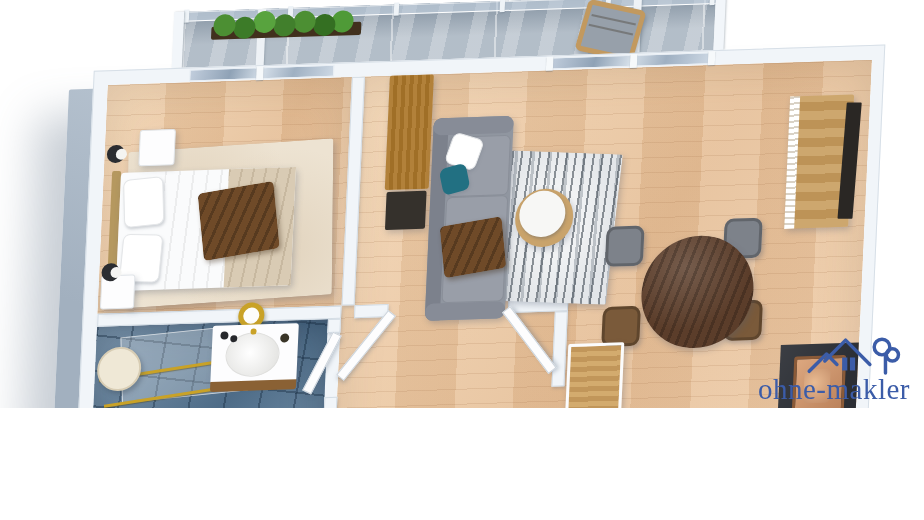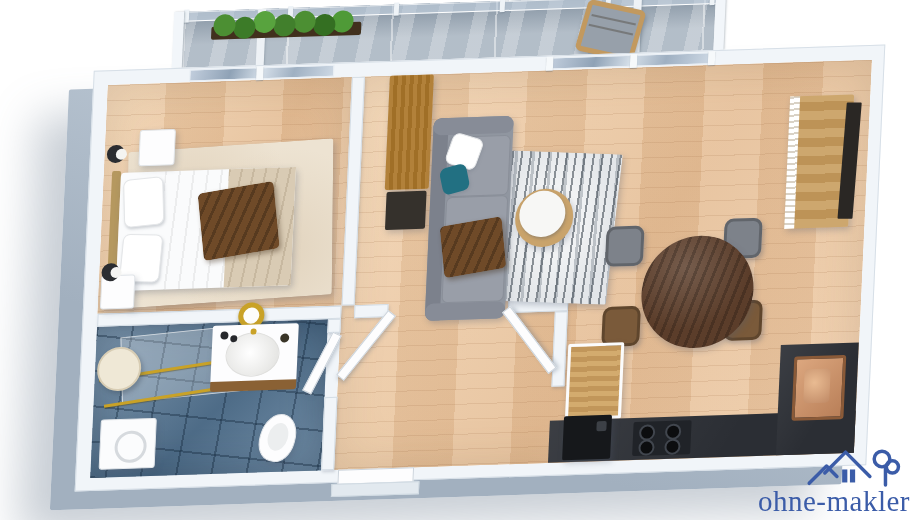--- a/index.html
+++ b/index.html
@@ -1,16 +1,16 @@
 <!DOCTYPE html>
 <html style="--background: #ffffff; --wall-top: #f1f5f9; --wall-edge: #d4dde5; --wall-side: #aebccb; --wood-floor: #ecc9a6; --bathroom-tile: #5f7f9c; --balcony-stone: #a9b5c1; --window-glass: #b9c8d8; --kitchen-counter: #2b2e34; --copper-sink: #c08a66; --sofa-gray: #9096a0; --pillow-teal: #227082; --throw-brown: #6f4a28; --blanket-beige: #d9cbb4; --bed-white: #fafbfc; --rug-cream: #ede3d2; --dining-wood: #5b3d2a; --oak-wood: #c1965a; --plant-green: #4c8f33; --gold-accent: #c9a227; --logo-blue: #3b5ca8;"><head>
 <meta charset="utf-8">
 <style>
   html,body{margin:0;padding:0;background:#fff;}
-  .stage{position:relative;width:924px;height:520px;background:#fff;overflow:hidden;
+  .stage{position:relative;width:924px;height:408px;background:#fff;overflow:hidden;
          font-family:"Liberation Sans",sans-serif;}
   .plan-wrap{position:absolute;left:84px;top:58px;width:792px;height:420px;
              transform:rotate(-1.9deg) skewX(-4.5deg);}
   
   .extrude{position:absolute;left:0;top:0;width:792px;height:420px;
            background:linear-gradient(200deg,#c9d4df 0%,#a2b0bf 70%);
            transform:translate(-24px,18px);border-radius:2px;
            box-shadow:-30px 26px 44px rgba(110,125,145,.38);}
   
   .balcony{position:absolute;left:88px;top:-56px;width:532px;height:56px;

